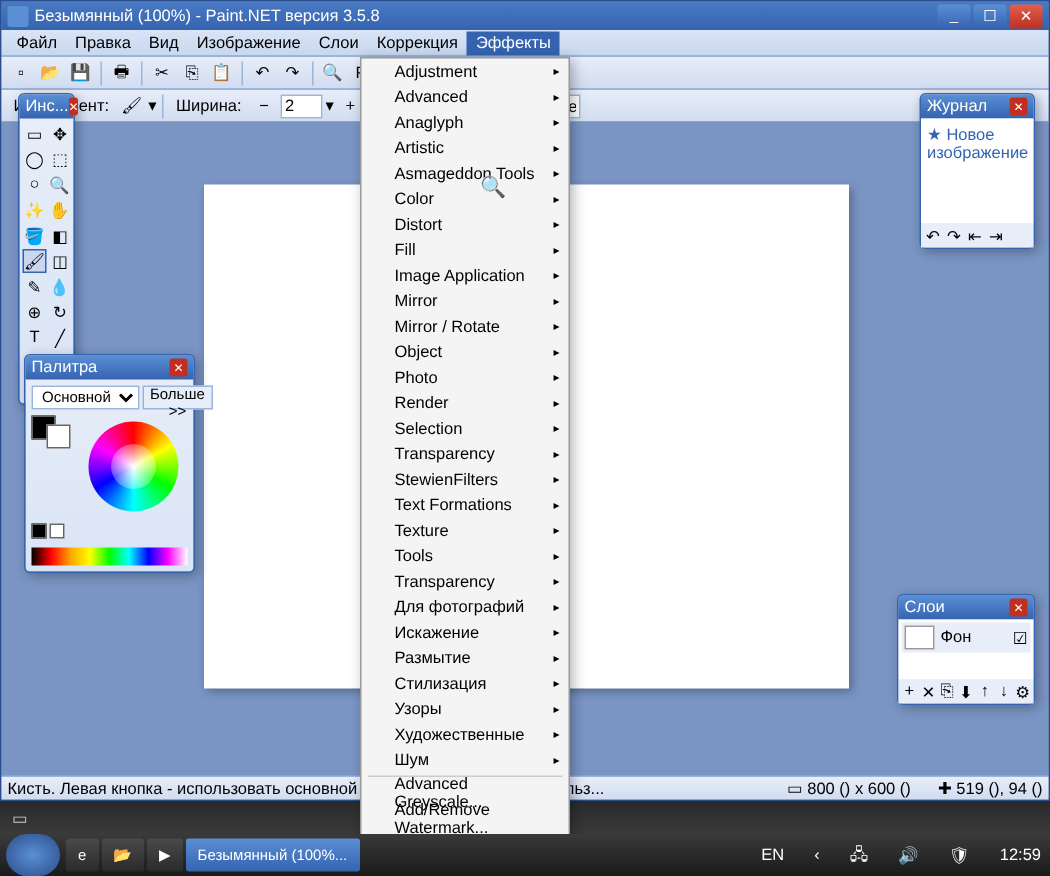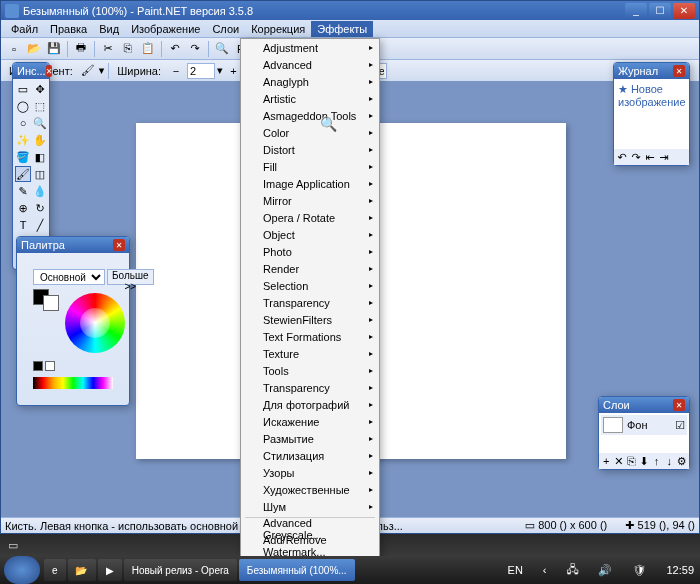--- a/index.html
+++ b/index.html
@@ -26,21 +26,21 @@
 .status-r{display:flex;gap:18px}
 .panel{position:absolute;background:linear-gradient(#e8eef9,#d9e4f5);border:1px solid #3563b0;border-radius:4px;box-shadow:2px 2px 8px rgba(0,0,0,.3)}
 .panel-title{height:16px;background:linear-gradient(#5a8fd4,#3563b0);color:#fff;display:flex;align-items:center;padding:0 4px;font-size:10px;border-radius:3px 3px 0 0}
 .panel-title span:first-child{flex:1}
 .panel-close{width:12px;height:12px;background:#c03020;border-radius:2px;display:flex;align-items:center;justify-content:center;font-size:8px;cursor:pointer}
 .tools-panel{top:62px;left:12px;width:38px}
 .tools-grid{display:grid;grid-template-columns:1fr 1fr;gap:1px;padding:2px}
 .tool{width:16px;height:16px;display:flex;align-items:center;justify-content:center;cursor:pointer;font-size:11px}
 .tool.sel{background:#c8d7ef;border:1px solid #3563b0}
 .palette-panel{top:236px;left:16px;width:114px}
-.palette-body{padding:16px}
+.palette-body{padding:4px}
 .palette-row{display:flex;gap:2px;margin-bottom:4px}
 .palette-sel{flex:1;height:16px;border:1px solid #9bb4dd;background:#fff;font-size:10px;padding:0 2px}
 .palette-btn{height:16px;border:1px solid #9bb4dd;background:#e8eef9;font-size:10px;padding:0 4px;cursor:pointer}
 .color-sw{display:flex;gap:2px;margin-bottom:4px}
 .sw{width:16px;height:16px;border:1px solid #666}
 .wheel{width:60px;height:60px;border-radius:50%;margin:4px auto;background:conic-gradient(red,yellow,lime,cyan,blue,magenta,red)}
 .wheel-inner{width:30px;height:30px;border-radius:50%;background:radial-gradient(#fff,transparent);margin:15px}
 .color-strip{height:12px;background:linear-gradient(90deg,#000,red,orange,yellow,lime,cyan,blue,magenta,#fff);margin-top:6px}
 .history-panel{top:62px;right:10px;width:77px}
 .history-body{background:#fff;min-height:70px;padding:2px;font-size:10px}
@@ -267,21 +267,21 @@
     </div>
     <div class="dd-item">
       <span>Image Application</span>
       <span class="dd-arrow">▸</span>
     </div>
     <div class="dd-item">
       <span>Mirror</span>
       <span class="dd-arrow">▸</span>
     </div>
     <div class="dd-item">
-      <span>Opera / Rotate</span>
+      <span>Mirror / Rotate</span>
       <span class="dd-arrow">▸</span>
     </div>
     <div class="dd-item">
       <span>Object</span>
       <span class="dd-arrow">▸</span>
     </div>
     <div class="dd-item">
       <span>Photo</span>
       <span class="dd-arrow">▸</span>
     </div>
@@ -367,21 +367,20 @@
 
 <div class="desktop-strip">
   <span>▭</span>
 </div>
 
 <div class="taskbar">
   <div class="start"></div>
   <div class="task-item">e</div>
   <div class="task-item">📂</div>
   <div class="task-item">▶</div>
-  <div class="task-item">Новый релиз - Opera</div>
   <div class="task-item active">Безымянный (100%...</div>
   <div class="tray">
     <span>EN</span>
     <span>‹</span>
     <span>🖧</span>
     <span>🔊</span>
     <span>🛡</span>
     <span>12:59</span>
   </div>
 </div>

